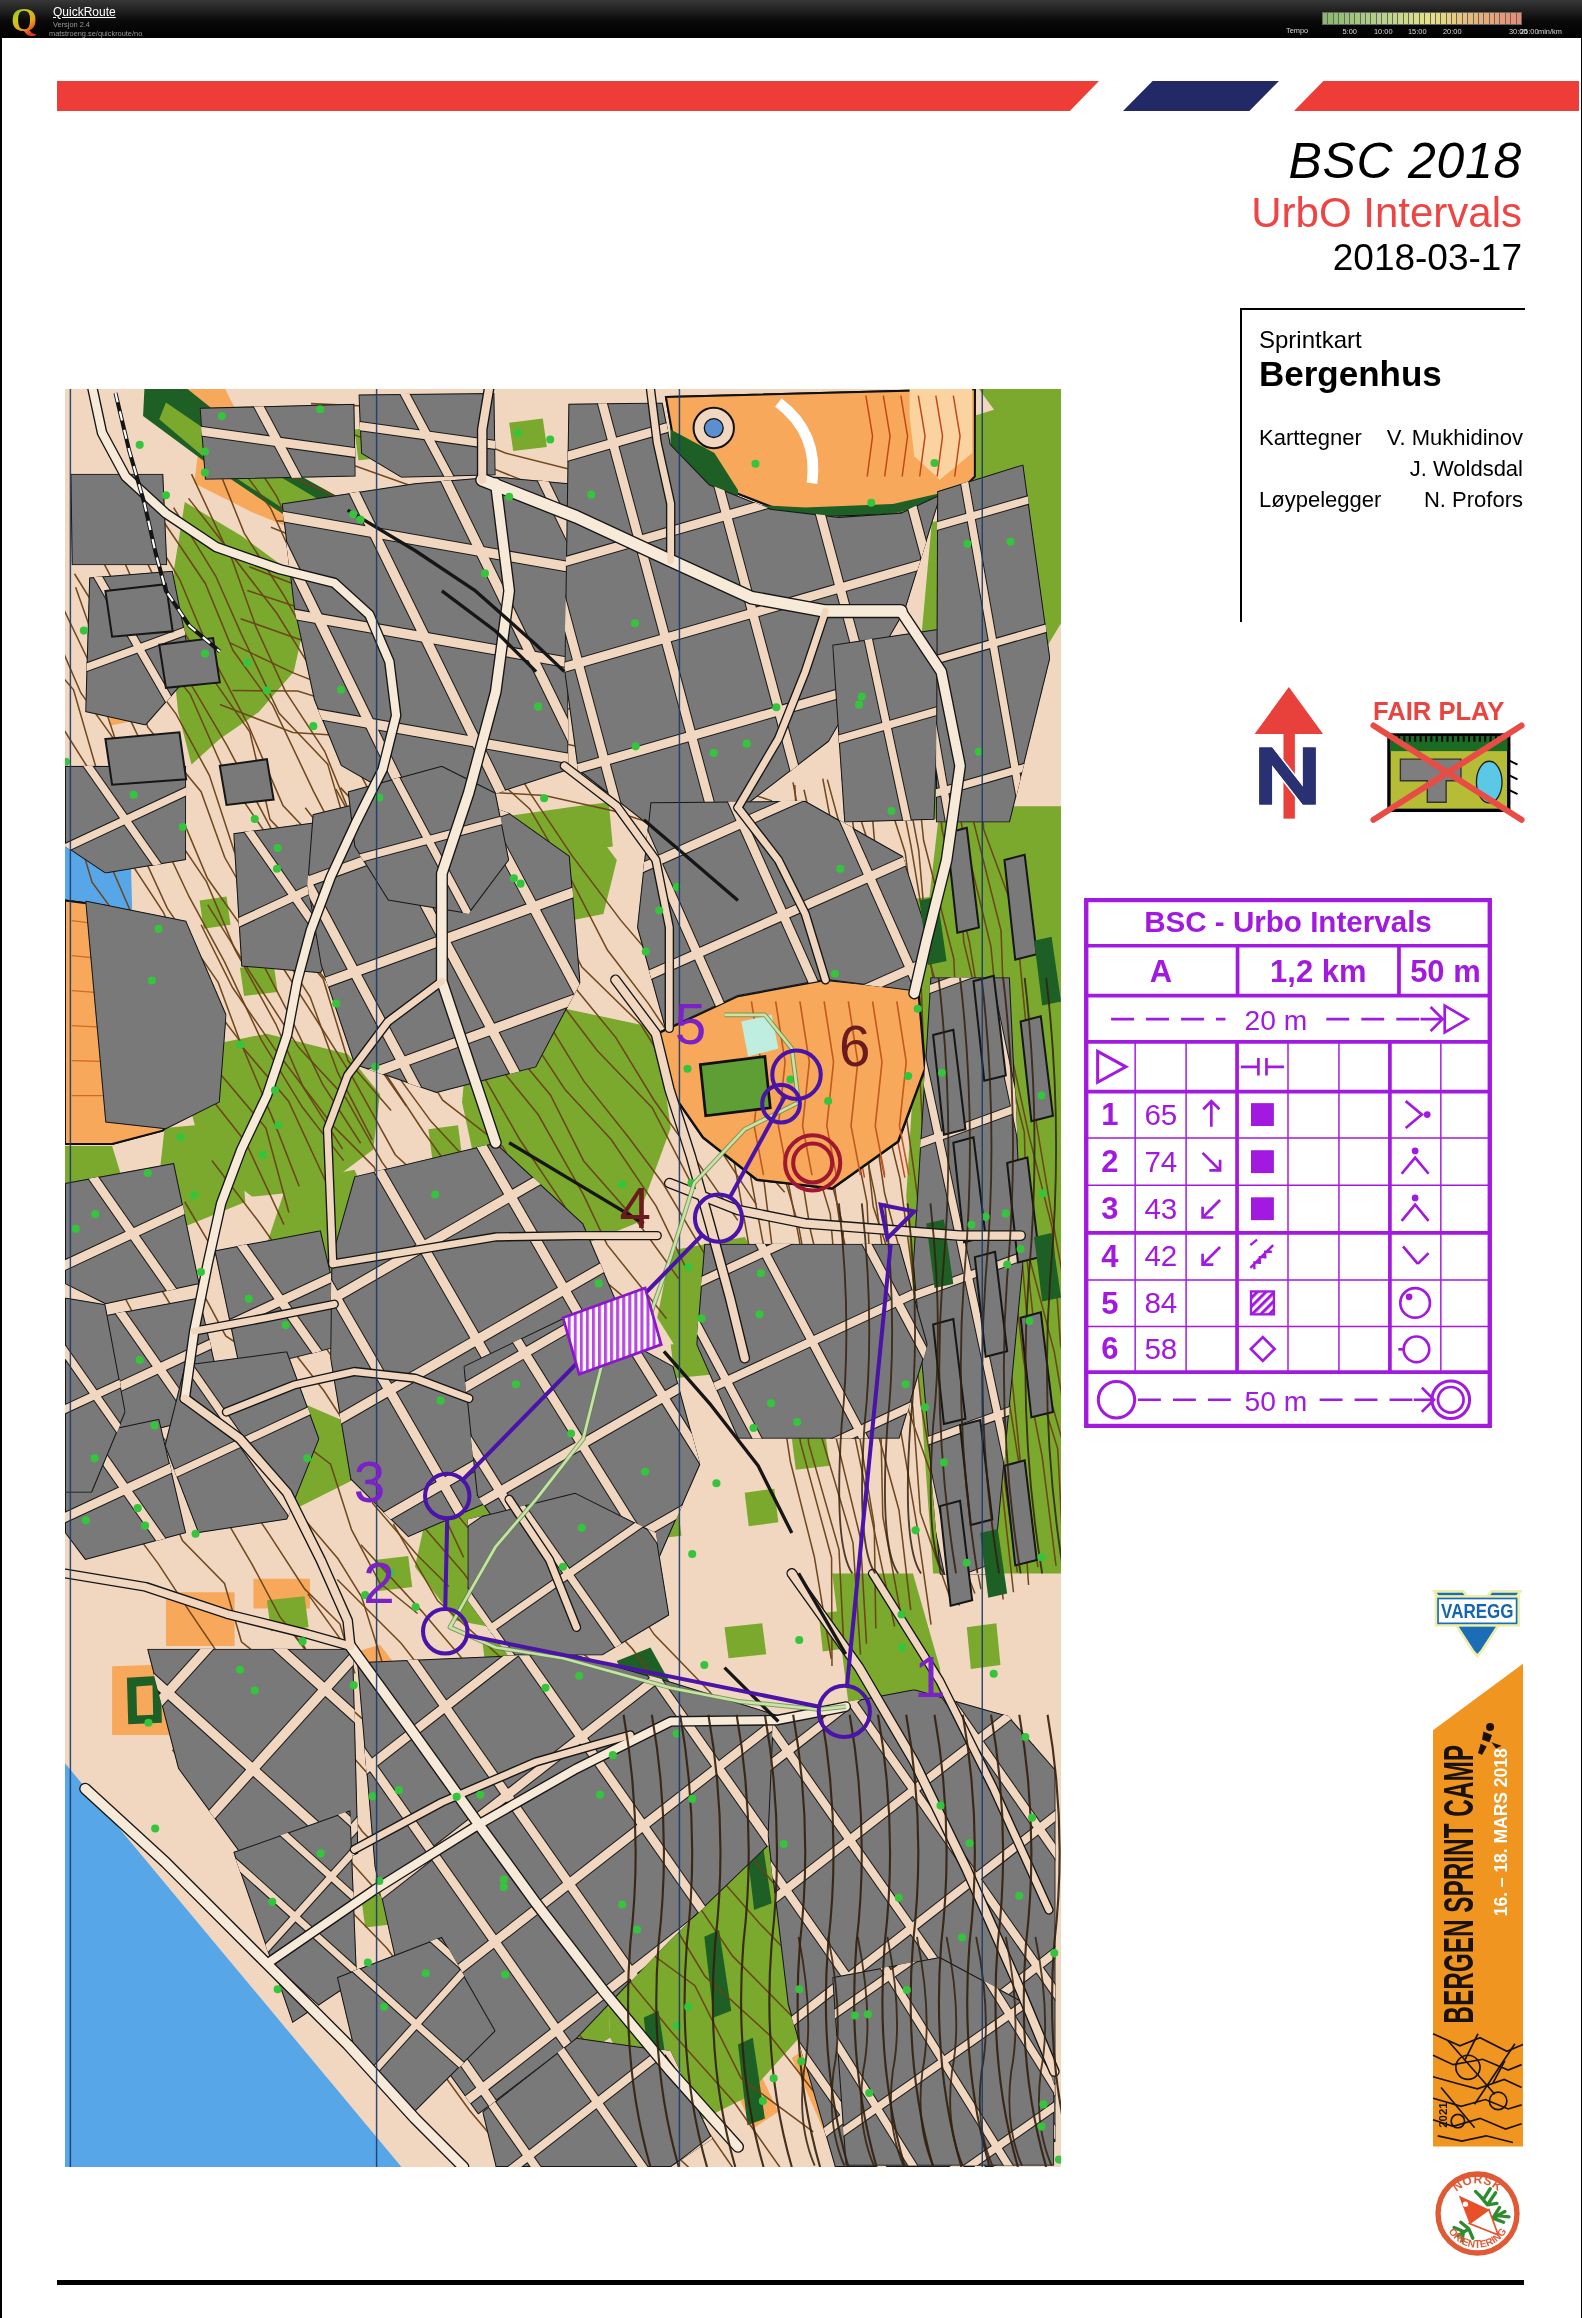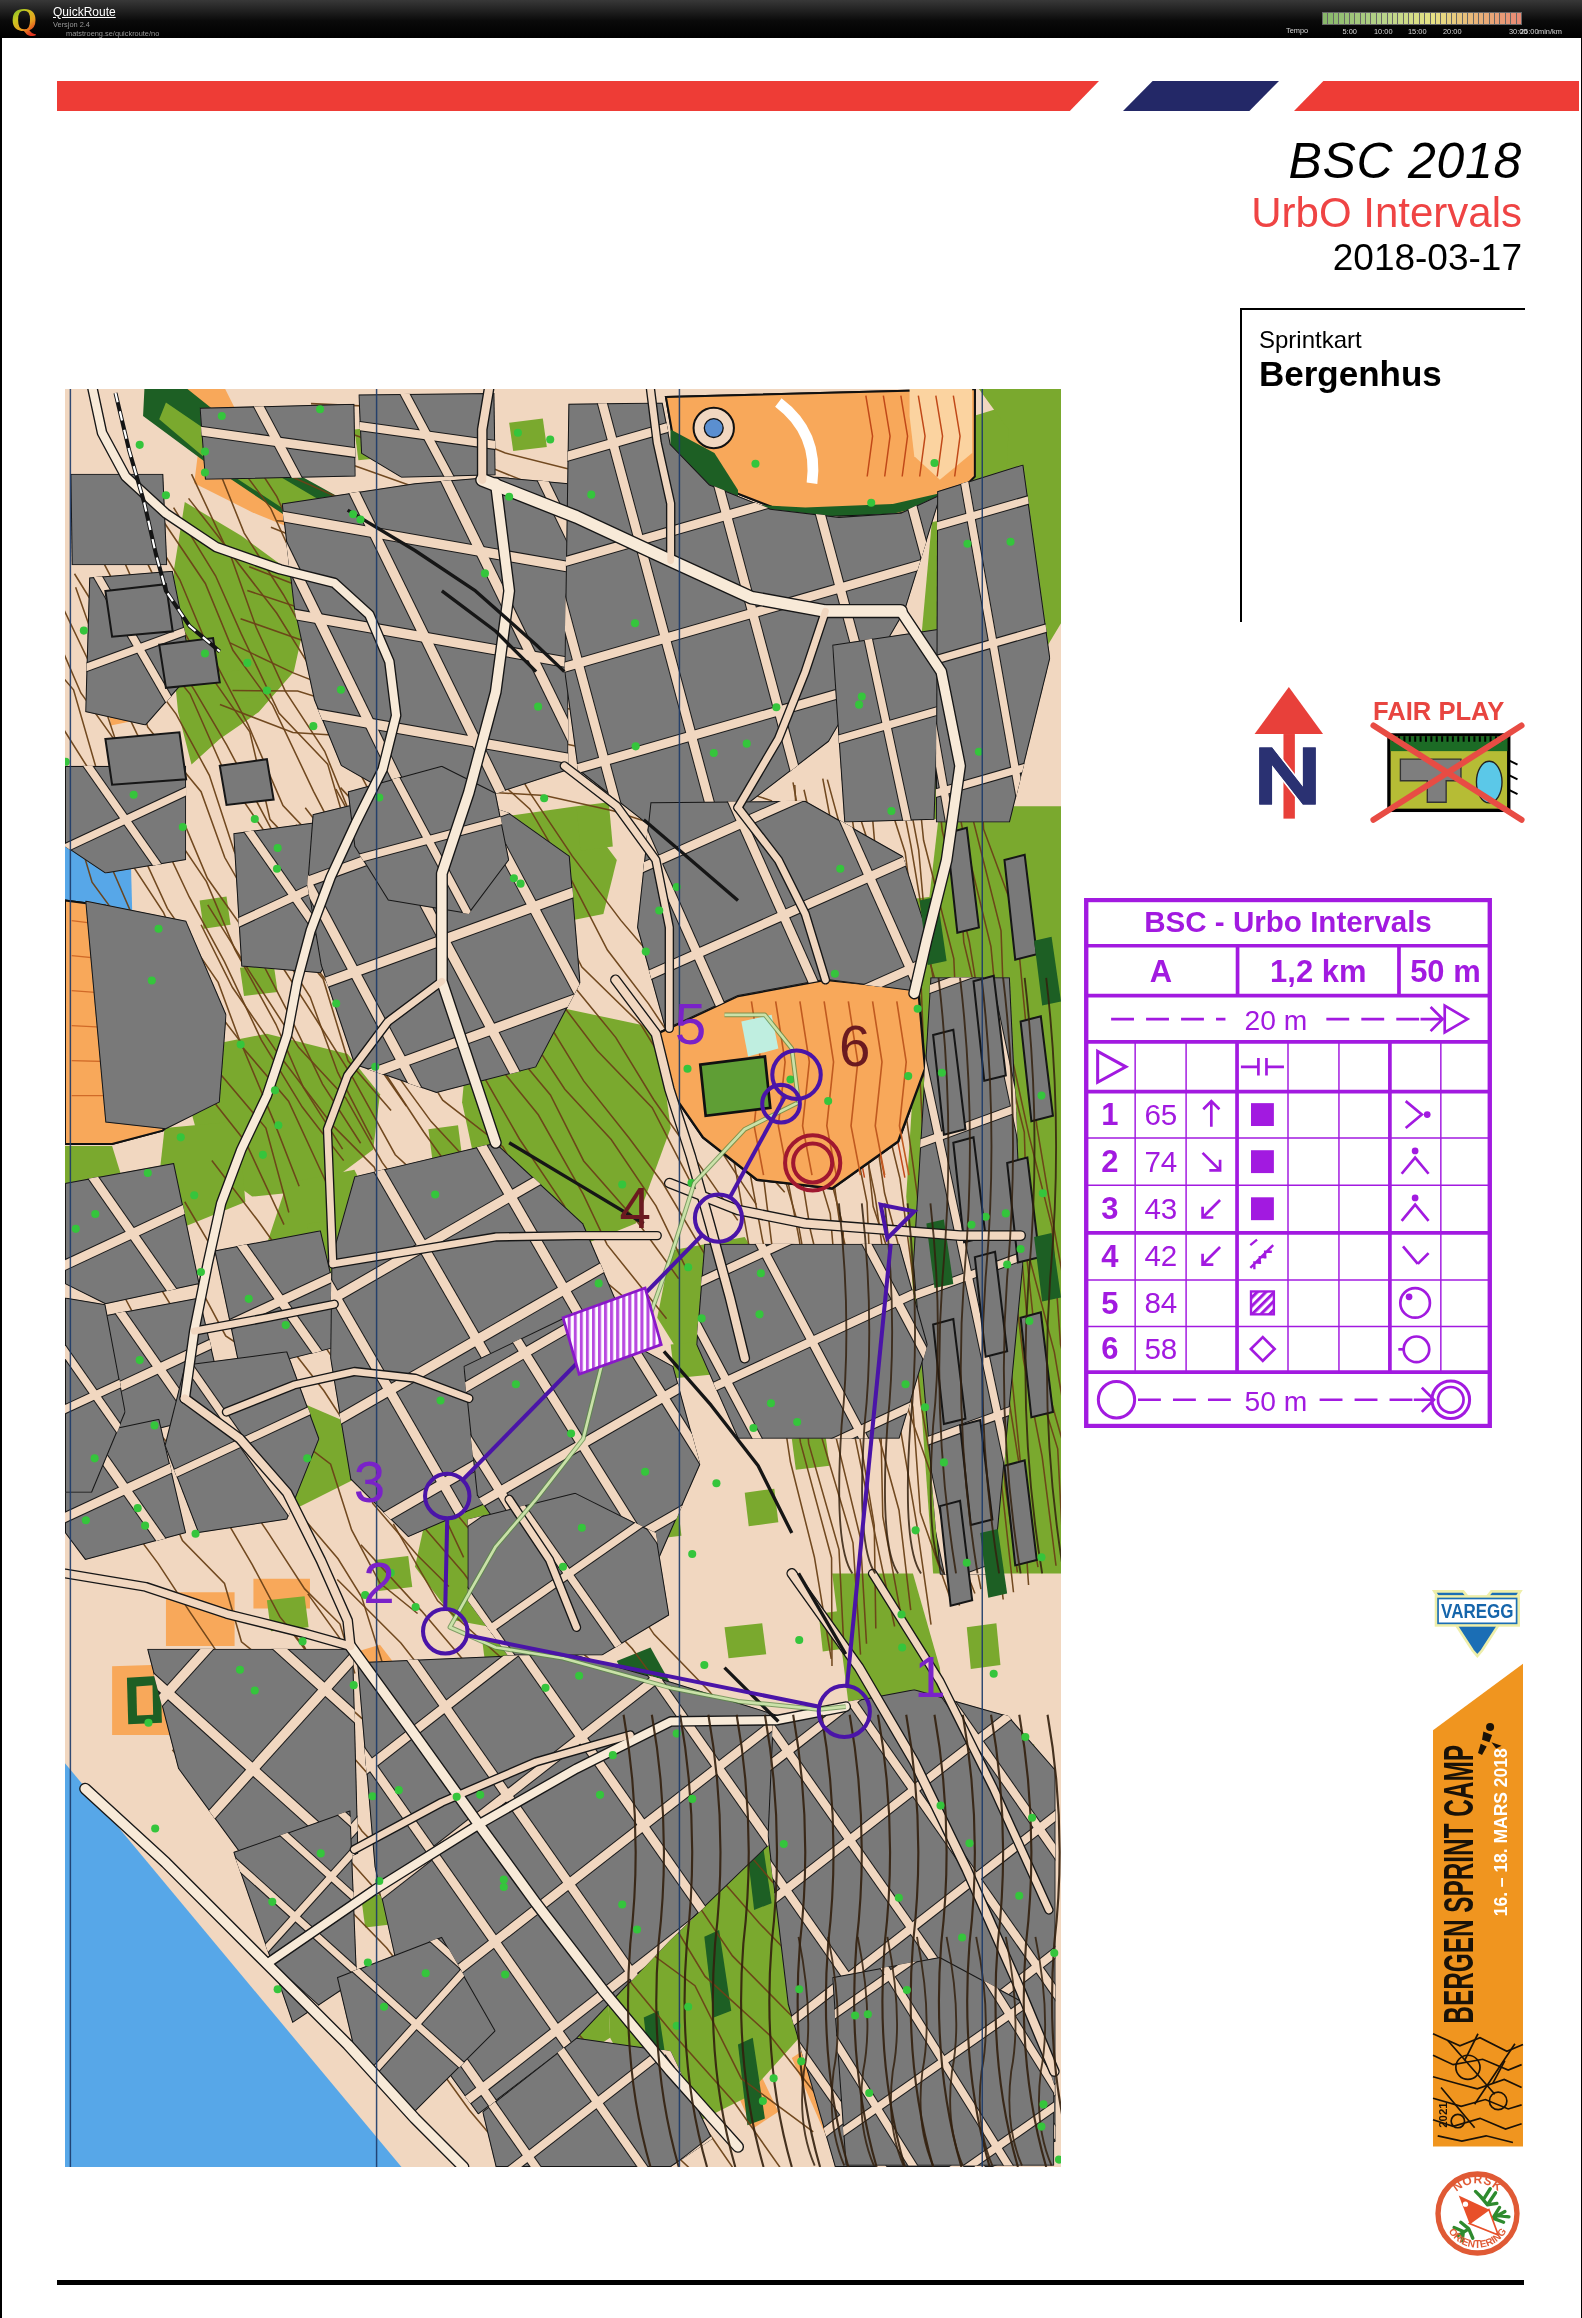--- a/index.html
+++ b/index.html
@@ -23,21 +23,21 @@
           <stop offset="0.45" stop-color="#c8c820"></stop>
       <stop offset="0.75" stop-color="#e8a020"></stop>
           <stop offset="1" stop-color="#e03520"></stop>
     </linearGradient>
       </defs>
     <text x="3" y="44" font-size="50" font-weight="bold" font-family="Liberation Serif" fill="url(#qg)">Q</text>
   </svg>
 
   <div class="abs" style="left:53px;top:4.7px;color:#fff;font-size:12px;text-decoration:underline;">QuickRoute</div>
   <div class="abs" style="left:53px;top:19.5px;color:#9a9a9a;font-size:7.4px;">Versjon 2.4</div>
-  <div class="abs" style="left:66px;top:29px;color:#9a9a9a;font-size:7.4px;">matstroeng.se/quickroute/no</div>
+  <div class="abs" style="left:49px;top:29px;color:#9a9a9a;font-size:7.4px;">matstroeng.se/quickroute/no</div>
 
   <div class="abs" style="left:1286px;top:25.6px;color:#d8d8d8;font-size:7.4px;">Tempo</div>
   <div class="abs" style="left:1323px;top:12.8px;width:215px;white-space:nowrap;font-size:0;" id="tempobar"><span style="display:inline-block;width:4.7px;height:11.4px;margin-right:0.7px;background:rgb(136,184,106);outline:0.7px solid #666;"></span><span style="display:inline-block;width:4.7px;height:11.4px;margin-right:0.7px;background:rgb(140,187,109);outline:0.7px solid #666;"></span><span style="display:inline-block;width:4.7px;height:11.4px;margin-right:0.7px;background:rgb(145,189,112);outline:0.7px solid #666;"></span><span style="display:inline-block;width:4.7px;height:11.4px;margin-right:0.7px;background:rgb(149,192,115);outline:0.7px solid #666;"></span><span style="display:inline-block;width:4.7px;height:11.4px;margin-right:0.7px;background:rgb(154,194,118);outline:0.7px solid #666;"></span><span style="display:inline-block;width:4.7px;height:11.4px;margin-right:0.7px;background:rgb(158,197,121);outline:0.7px solid #666;"></span><span style="display:inline-block;width:4.7px;height:11.4px;margin-right:0.7px;background:rgb(163,200,124);outline:0.7px solid #666;"></span><span style="display:inline-block;width:4.7px;height:11.4px;margin-right:0.7px;background:rgb(167,202,127);outline:0.7px solid #666;"></span><span style="display:inline-block;width:4.7px;height:11.4px;margin-right:0.7px;background:rgb(172,205,130);outline:0.7px solid #666;"></span><span style="display:inline-block;width:4.7px;height:11.4px;margin-right:0.7px;background:rgb(176,207,133);outline:0.7px solid #666;"></span><span style="display:inline-block;width:4.7px;height:11.4px;margin-right:0.7px;background:rgb(180,210,136);outline:0.7px solid #666;"></span><span style="display:inline-block;width:4.7px;height:11.4px;margin-right:0.7px;background:rgb(185,212,138);outline:0.7px solid #666;"></span><span style="display:inline-block;width:4.7px;height:11.4px;margin-right:0.7px;background:rgb(190,214,137);outline:0.7px solid #666;"></span><span style="display:inline-block;width:4.7px;height:11.4px;margin-right:0.7px;background:rgb(195,215,137);outline:0.7px solid #666;"></span><span style="display:inline-block;width:4.7px;height:11.4px;margin-right:0.7px;background:rgb(200,217,136);outline:0.7px solid #666;"></span><span style="display:inline-block;width:4.7px;height:11.4px;margin-right:0.7px;background:rgb(205,219,135);outline:0.7px solid #666;"></span><span style="display:inline-block;width:4.7px;height:11.4px;margin-right:0.7px;background:rgb(211,220,135);outline:0.7px solid #666;"></span><span style="display:inline-block;width:4.7px;height:11.4px;margin-right:0.7px;background:rgb(216,222,134);outline:0.7px solid #666;"></span><span style="display:inline-block;width:4.7px;height:11.4px;margin-right:0.7px;background:rgb(221,223,133);outline:0.7px solid #666;"></span><span style="display:inline-block;width:4.7px;height:11.4px;margin-right:0.7px;background:rgb(226,225,133);outline:0.7px solid #666;"></span><span style="display:inline-block;width:4.7px;height:11.4px;margin-right:0.7px;background:rgb(230,225,132);outline:0.7px solid #666;"></span><span style="display:inline-block;width:4.7px;height:11.4px;margin-right:0.7px;background:rgb(230,219,130);outline:0.7px solid #666;"></span><span style="display:inline-block;width:4.7px;height:11.4px;margin-right:0.7px;background:rgb(231,214,129);outline:0.7px solid #666;"></span><span style="display:inline-block;width:4.7px;height:11.4px;margin-right:0.7px;background:rgb(231,208,127);outline:0.7px solid #666;"></span><span style="display:inline-block;width:4.7px;height:11.4px;margin-right:0.7px;background:rgb(231,203,126);outline:0.7px solid #666;"></span><span style="display:inline-block;width:4.7px;height:11.4px;margin-right:0.7px;background:rgb(231,197,124);outline:0.7px solid #666;"></span><span style="display:inline-block;width:4.7px;height:11.4px;margin-right:0.7px;background:rgb(231,192,123);outline:0.7px solid #666;"></span><span style="display:inline-block;width:4.7px;height:11.4px;margin-right:0.7px;background:rgb(232,186,122);outline:0.7px solid #666;"></span><span style="display:inline-block;width:4.7px;height:11.4px;margin-right:0.7px;background:rgb(232,180,120);outline:0.7px solid #666;"></span><span style="display:inline-block;width:4.7px;height:11.4px;margin-right:0.7px;background:rgb(232,175,120);outline:0.7px solid #666;"></span><span style="display:inline-block;width:4.7px;height:11.4px;margin-right:0.7px;background:rgb(232,170,119);outline:0.7px solid #666;"></span><span style="display:inline-block;width:4.7px;height:11.4px;margin-right:0.7px;background:rgb(232,165,119);outline:0.7px solid #666;"></span><span style="display:inline-block;width:4.7px;height:11.4px;margin-right:0.7px;background:rgb(232,159,118);outline:0.7px solid #666;"></span><span style="display:inline-block;width:4.7px;height:11.4px;margin-right:0.7px;background:rgb(232,154,118);outline:0.7px solid #666;"></span><span style="display:inline-block;width:4.7px;height:11.4px;margin-right:0.7px;background:rgb(232,149,117);outline:0.7px solid #666;"></span><span style="display:inline-block;width:4.7px;height:11.4px;margin-right:0.7px;background:rgb(232,143,117);outline:0.7px solid #666;"></span><span style="display:inline-block;width:4.7px;height:11.4px;margin-right:0.7px;background:rgb(232,138,116);outline:0.7px solid #666;"></span></div>
   <div class="abs" style="left:1323px;top:27px;width:269px;color:#d8d8d8;font-size:7.4px;">
     <span style="position:absolute;left:19.5px;">5:00</span>
     <span style="position:absolute;left:51px;">10:00</span>
     <span style="position:absolute;left:85px;">15:00</span>
     <span style="position:absolute;left:120px;">20:00</span>
     <span style="position:absolute;left:153px;padding-left:44px;">25:00</span>
     <span style="position:absolute;left:186px;">30:00</span>
@@ -55,20 +55,25 @@
 
 <div class="abs" style="left:848px;top:189px;width:674px;text-align:right;font-size:42px;color:#ef4444;">UrbO Intervals</div>
 
 <div class="abs" style="left:848px;top:237px;width:674px;text-align:right;font-size:37px;color:#000;">2018-03-17</div>
 
 <div class="abs" style="left:1240px;top:308px;width:283px;height:312px;border-left:2px solid #000;border-top:2px solid #000;"></div>
 
 <div class="abs" style="left:1240px;top:308px;width:283px;">
   <div style="margin:17.5px 0 0 19px;font-size:24px;">Sprintkart</div>
   <div style="margin:0 0 0 19px;font-size:35px;font-weight:bold;">Bergenhus</div>
+  <div style="position:relative;margin:28px 0 0 19px;font-size:22px;line-height:31px;width:264px;">
+    <div>Karttegner<span style="position:absolute;right:0;">V. Mukhidinov</span></div>
+    <div><span style="position:absolute;right:0;">J. Woldsdal</span>&nbsp;</div>
+    <div>Løypelegger<span style="position:absolute;right:0;">N. Profors</span></div>
+  </div>
 </div>
 
 <svg class="abs" style="left:1249px;top:683px;" width="81" height="141" viewBox="0 0 120 210">
   <path d="M59 6 L110 76 L8 76 Z" fill="#e8403a"></path>
   <rect x="51" y="76" width="17" height="126" fill="#e8403a"></rect>
   <path d="M15 181 L15 96 L34 96 L80 155 L80 96 L99 96 L99 181 L80 181 L34 122 L34 181 Z" fill="#2a3172" stroke="#ffffff" stroke-width="5" paint-order="stroke"></path>
   <path d="M15 181 L15 96 L34 96 L80 155 L80 96 L99 96 L99 181 L80 181 L34 122 L34 181 Z" fill="#2a3172"></path>
 </svg>
 
 <div class="abs" style="left:1373px;top:697px;width:155px;font-size:25.6px;font-weight:bold;color:#e84540;">FAIR&nbsp;PLAY</div>

